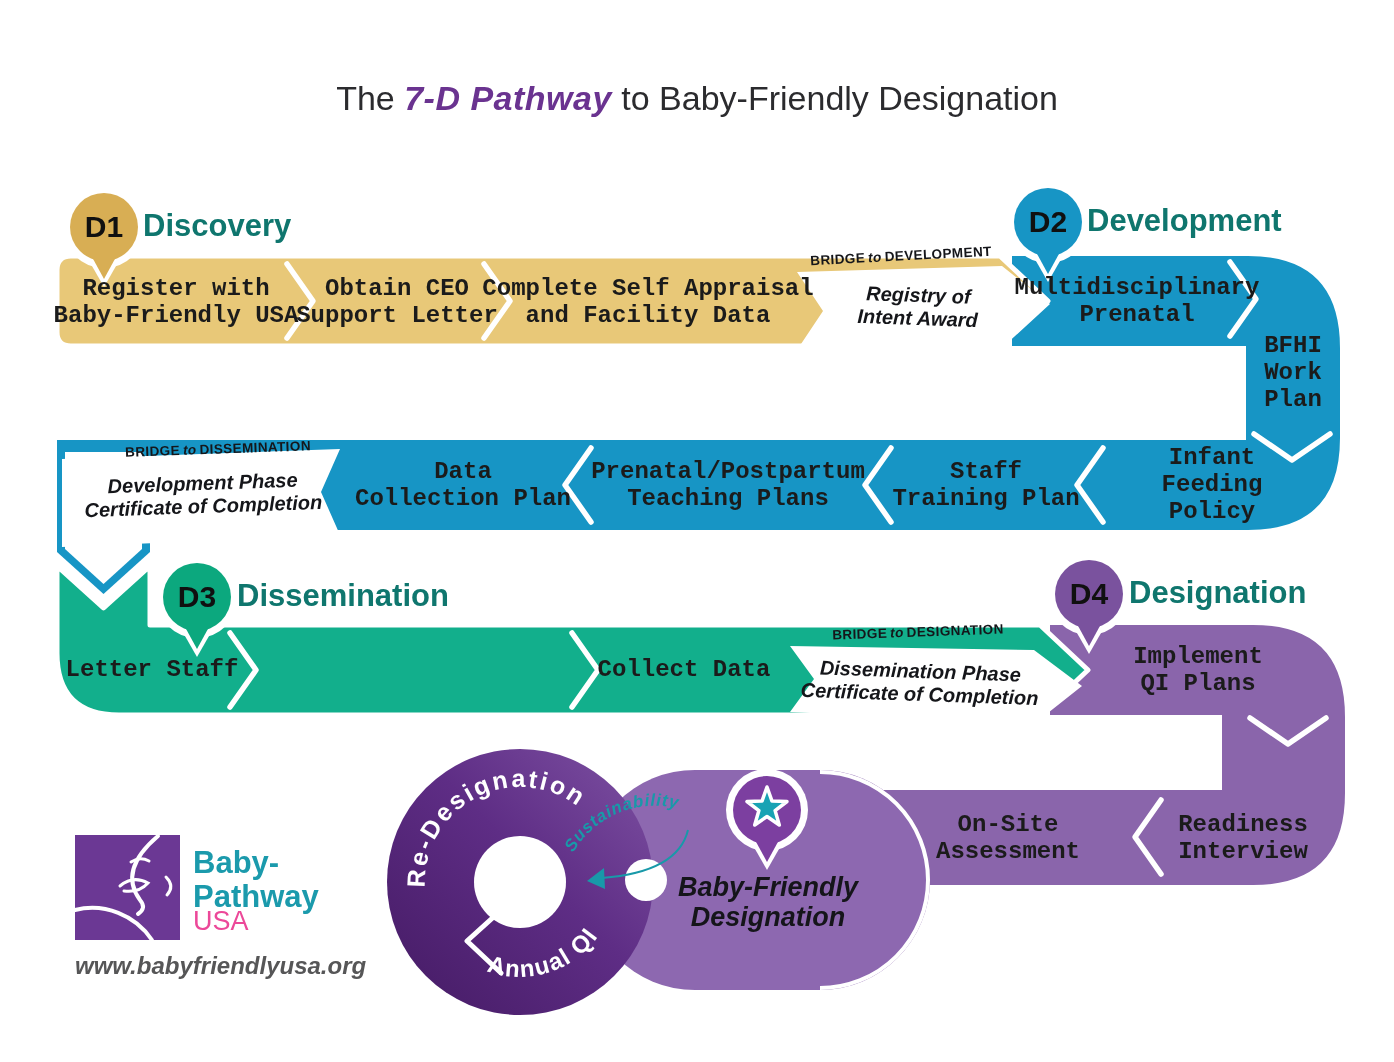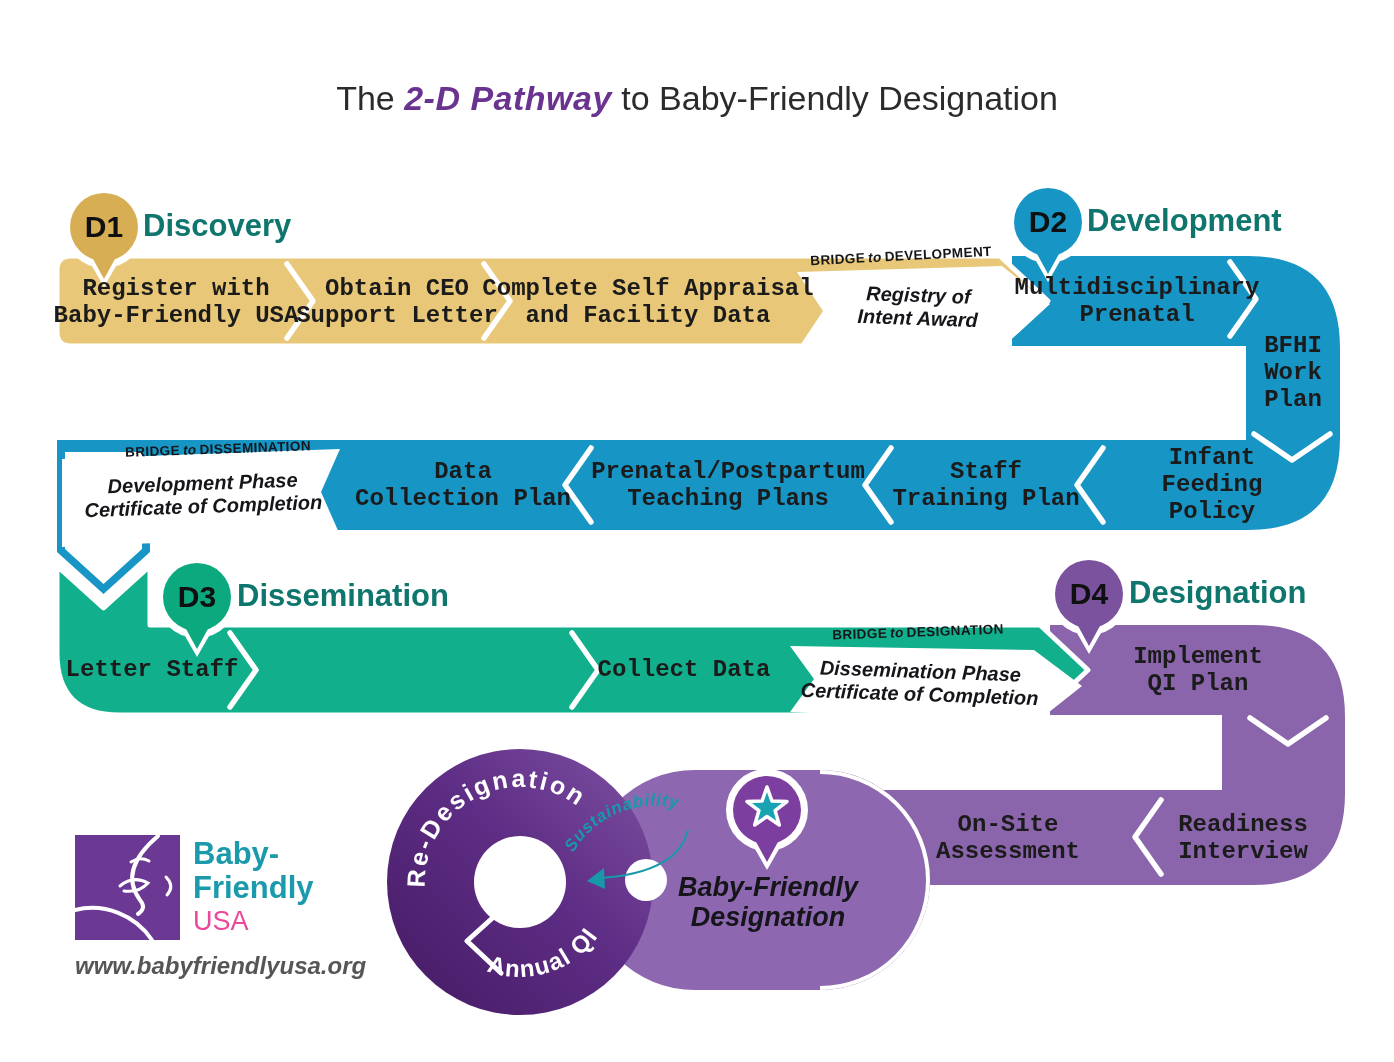--- a/index.html
+++ b/index.html
@@ -12,21 +12,21 @@
   .step{font-weight:bold;font-size:24px;line-height:1.13;font-family:Liberation Mono, monospace;}
   .award{font-weight:bold;font-style:italic;font-size:20px;line-height:1.15;color:#15161a;}
   .blabel{font-size:13.5px;font-weight:800;letter-spacing:.4px;color:#15161a;white-space:nowrap;}
   .blabel .to{font-style:italic;text-transform:lowercase;font-weight:700;padding:0 3px;}
   .dlab{position:absolute;transform:translate(-50%,-50%);font-weight:800;font-size:30px;color:#101010;text-align:center;}
   .hdr{position:absolute;font-weight:800;font-size:31px;color:#0f766e;white-space:nowrap;}
   .pill-label{font-weight:bold;font-style:italic;font-size:27px;line-height:1.12;color:#15151a;}
   #title{position:absolute;left:0;top:79px;width:100%;text-align:center;font-size:34px;color:#2b2b2e;}
   #title .lead,#title .rest{font-weight:500;}
   #title .emph{font-weight:800;font-style:italic;color:#6a3390;letter-spacing:.5px;}
-  .logo-teal{position:absolute;color:#1b9aac;font-weight:700;font-size:31px;line-height:1;white-space:nowrap;}
+  .logo-teal{position:absolute;color:#1b9aac;font-weight:700;font-size:31px;line-height:1;white-space:nowrap;margin-top:9px;}
   .logo-usa{position:absolute;color:#ec4899;font-weight:400;font-size:27px;line-height:1;}
   .logo-url{position:absolute;color:#565657;font-weight:700;font-style:italic;font-size:24px;}
   .arc-white{fill:#ffffff;font-weight:700;font-size:25px;letter-spacing:2.5px;font-family:"Liberation Sans","DejaVu Sans",sans-serif;}
   .arc-white2{fill:#ffffff;font-weight:700;font-size:24px;letter-spacing:1.5px;font-family:"Liberation Sans","DejaVu Sans",sans-serif;}
   .arc-teal{fill:#1899a9;font-style:italic;font-weight:700;font-size:17px;letter-spacing:.8px;font-family:"Liberation Sans","DejaVu Sans",sans-serif;}
 </style>
 </head>
 <body>
 
 <div id="stage">
@@ -131,21 +131,21 @@
         <path d="M 158 836 Q 118 870 140 900 Q 147 908 138 914" stroke-width="4"></path>
         <path d="M 75 910 A 72 72 0 0 1 152 940" stroke-width="4"></path>
         <path d="M 120 886 Q 133 875 148 883 Q 139 893 124 891" stroke-width="3"></path>
         <path d="M 166 877 Q 175 886 167 895" stroke-width="3"></path>
         <path d="M 131 862 Q 140 856 149 861" stroke-width="3"></path>
       </g>
     </g>
   </svg>
 
   <div id="title">
-    <span class="lead">The </span><span class="emph">2-D Pathway</span><span class="rest"> to Baby-Friendly Designation</span>
+    <span class="lead">The </span><span class="emph">7-D Pathway</span><span class="rest"> to Baby-Friendly Designation</span>
   </div>
 
   <div class="dlab" style="left:104px;top:227px">D1</div>
   <div class="hdr" style="left:143px;top:208px">Discovery</div>
   <div class="dlab" style="left:1048px;top:222px">D2</div>
   <div class="hdr" style="left:1087px;top:203px">Development</div>
   <div class="dlab" style="left:197px;top:597px">D3</div>
   <div class="hdr" style="left:237px;top:578px">Dissemination</div>
   <div class="dlab" style="left:1089px;top:594px">D4</div>
   <div class="hdr" style="left:1129px;top:575px">Designation</div>
@@ -186,27 +186,27 @@
   <div class="t step" style="left:152px;top:670px">Letter Staff</div>
   <div class="t step" style="left:684px;top:670px">Collect Data</div>
 
   <div class="t blabel" style="left:918px;top:632px;transform:translate(-50%,-50%) rotate(-2deg)">
     <span>BRIDGE</span><span class="to">to</span><span>DESIGNATION</span>
   </div>
   <div class="t award" style="left:920px;top:683px;transform:translate(-50%,-50%) rotate(2deg)">Dissemination Phase
 Certificate of Completion</div>
 
   <div class="t step" style="left:1198px;top:670px">Implement
-QI Plan</div>
+QI Plans</div>
   <div class="t step" style="left:1243px;top:838px">Readiness
 Interview</div>
   <div class="t step" style="left:1008px;top:838px">On-Site
 Assessment</div>
 
   <div class="t pill-label" style="left:768px;top:902px">Baby-Friendly
 Designation</div>
 
   <div class="logo-teal" style="left:193px;top:838px">Baby-</div>
-  <div class="logo-teal" style="left:193px;top:872px">Friendly</div>
+  <div class="logo-teal" style="left:193px;top:872px">Pathway</div>
   <div class="logo-usa" style="left:193px;top:908px">USA</div>
   <div class="logo-url" style="left:75px;top:952px">www.babyfriendlyusa.org</div>
 
 </div>
 
 </body></html>

